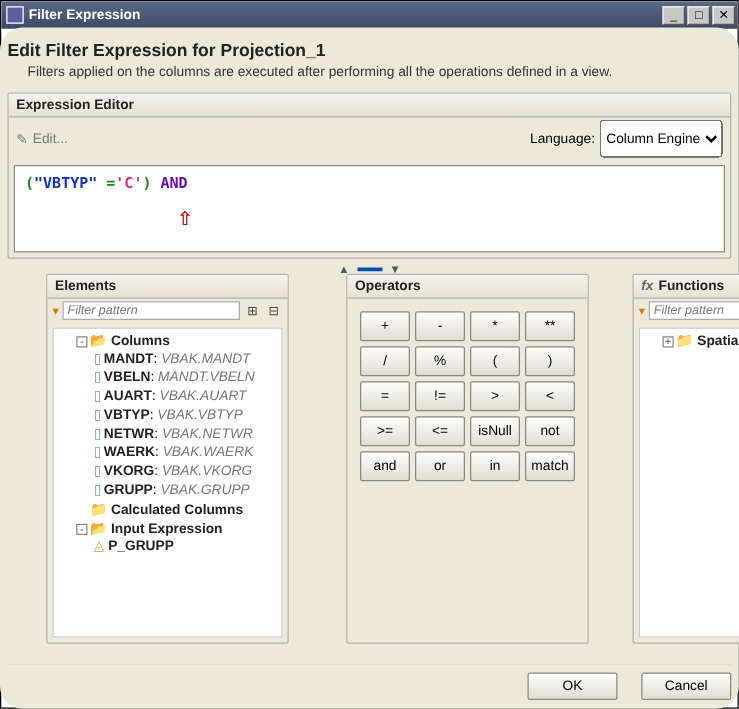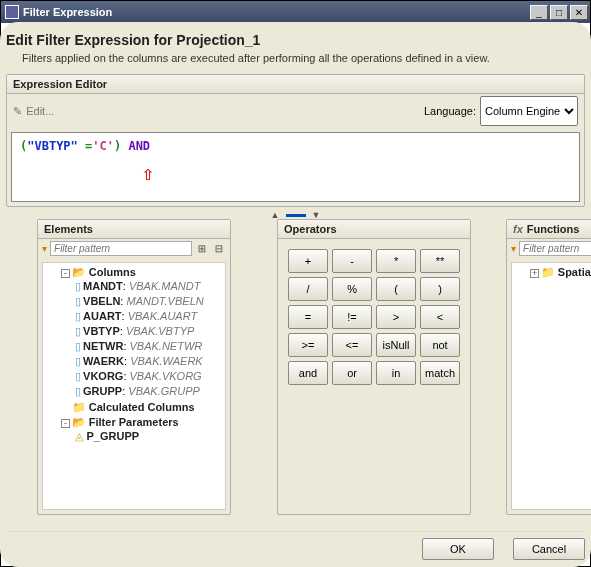--- a/index.html
+++ b/index.html
@@ -173,21 +173,21 @@
                   <li class="colitem"><span class="lbl">VBELN</span>: <span class="sub">MANDT.VBELN</span></li>
                   <li class="colitem"><span class="lbl">AUART</span>: <span class="sub">VBAK.AUART</span></li>
                   <li class="colitem"><span class="lbl">VBTYP</span>: <span class="sub">VBAK.VBTYP</span></li>
                   <li class="colitem"><span class="lbl">NETWR</span>: <span class="sub">VBAK.NETWR</span></li>
                   <li class="colitem"><span class="lbl">WAERK</span>: <span class="sub">VBAK.WAERK</span></li>
                   <li class="colitem"><span class="lbl">VKORG</span>: <span class="sub">VBAK.VKORG</span></li>
                   <li class="colitem"><span class="lbl">GRUPP</span>: <span class="sub">VBAK.GRUPP</span></li>
                 </ul>
               </li>
               <li><span style="display:inline-block;width:11px"></span><span class="folder">📁</span> <span class="lbl">Calculated Columns</span></li>
-              <li><span class="exp">-</span><span class="folder">📂</span> <span class="lbl">Filter Parameters</span>
+              <li><span class="exp">-</span><span class="folder">📂</span> <span class="lbl">Input Expression</span>
                 <ul>
                   <li><span class="paramicon">◬</span> <span class="lbl">P_GRUPP</span></li>
                 </ul>
               </li>
             </ul>
           </div>
         </div>
       </div>
     </div>
 

